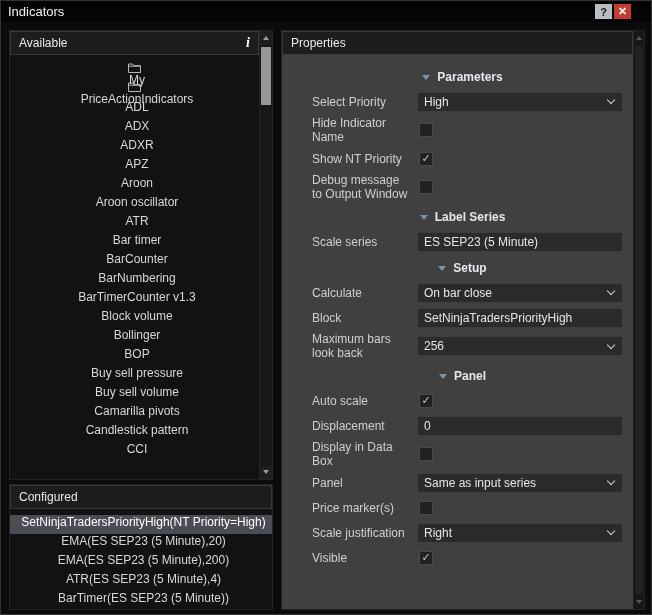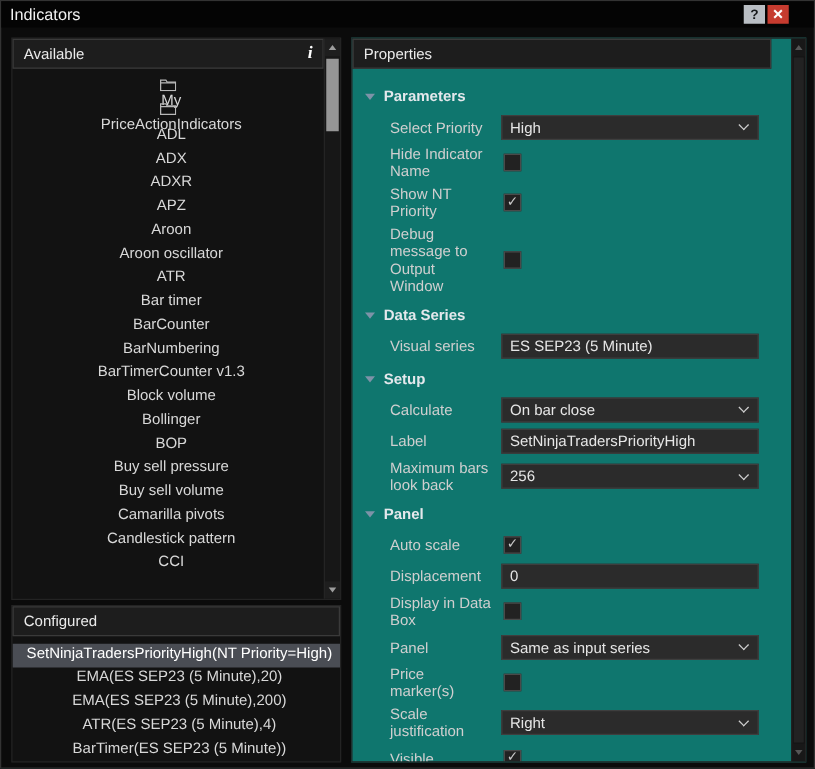--- a/index.html
+++ b/index.html
@@ -52,24 +52,24 @@
   .arr.down { border-top:4px solid #9d9d9d; }
   .sb-track { flex:1; position:relative; }
   .sb-thumb { position:absolute; top:2px; left:1px; right:1px; height:58px; background:#969696; }
   .scrollbar.subtle { width:11px; background:#141414; border-left:1px solid #202020; }
   .scrollbar.subtle .sb-btn { background:#181818; }
   .scrollbar.subtle .arr.up { border-bottom-color:#565656; }
   .scrollbar.subtle .arr.down { border-top-color:#565656; }
   .scrollbar.subtle .sb-thumb { top:1px; bottom:1px; height:auto; background:#222; }
 
   
-  .properties-panel { flex:1; display:flex; min-width:0; background:#0f766e; border:1px solid #232323;gap:16px; }
+  .properties-panel { flex:1; display:flex; min-width:0; background:#404040; border:1px solid #232323; }
   .props-body { flex:1; overflow:hidden; padding-top:8px; }
   .section-header { display:flex; align-items:center; height:24px; margin-top:2px;
-                    padding-left:10px; gap:7px; font-size:12px; font-weight:bold; color:#e4e8ec; }
+                    padding-left:10px; gap:7px; font-size:12px; font-weight:bold; color:#e4e8ec;justify-content:center; }
   .tri { width:0; height:0; border-left:4px solid transparent; border-right:4px solid transparent;
          border-top:5px solid var(--expander-arrow,#7d93a8); flex:none; }
   .prop-row { display:flex; align-items:center; min-height:25px; padding:2px 10px 2px 30px; }
   .prop-label { flex:1; font-size:12px; color:#cfcfcf; line-height:14px; padding-right:8px; }
   .prop-control { width:206px; flex:none; display:flex; align-items:flex-end; }
   .ctl { width:100%; height:20px; background:#2b2b2b; border:1px solid #3e3e3e;
          display:flex; align-items:center; padding:0 6px; font-size:12px; color:#e6e6e6; }
   .ctl.select { justify-content:space-between; cursor:default; }
   .ctl-value { white-space:nowrap; overflow:hidden; }
   .chev { width:6px; height:6px; border-right:1.2px solid #cfcfcf; border-bottom:1.2px solid #cfcfcf;
@@ -256,43 +256,43 @@
                 </div>
               </div>
               <div class="prop-row">
                 <div class="prop-label">Debug message to Output Window</div>
                 <div class="prop-control">
                   <div class="checkbox"></div>
                 </div>
               </div>
               <div class="section-header">
                 <span class="tri"></span>
-                <span>Data Series</span>
-              </div>
-              <div class="prop-row">
-                <div class="prop-label">Visual series</div>
+                <span>Label Series</span>
+              </div>
+              <div class="prop-row">
+                <div class="prop-label">Scale series</div>
                 <div class="prop-control">
                   <input class="ctl-input" type="text" value="ES SEP23 (5 Minute)" style="">
                 </div>
               </div>
               <div class="section-header">
                 <span class="tri"></span>
                 <span>Setup</span>
               </div>
               <div class="prop-row">
                 <div class="prop-label">Calculate</div>
                 <div class="prop-control">
                   <div class="ctl select">
                     <span class="ctl-value">On bar close</span>
                     <span class="chev"></span>
                   </div>
                 </div>
               </div>
               <div class="prop-row">
-                <div class="prop-label">Label</div>
+                <div class="prop-label">Block</div>
                 <div class="prop-control">
                   <input class="ctl-input" type="text" value="SetNinjaTradersPriorityHigh" style="">
                 </div>
               </div>
               <div class="prop-row">
                 <div class="prop-label">Maximum bars look back</div>
                 <div class="prop-control">
                   <div class="ctl select">
                     <span class="ctl-value">256</span>
                     <span class="chev"></span>

